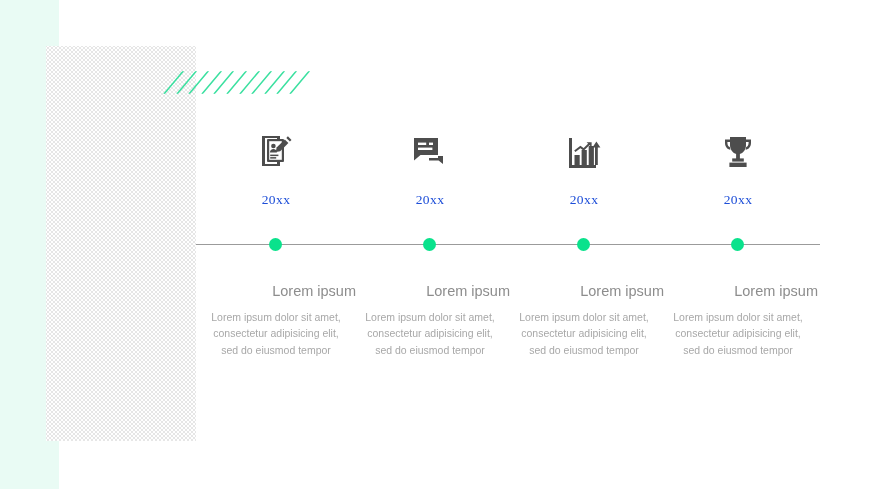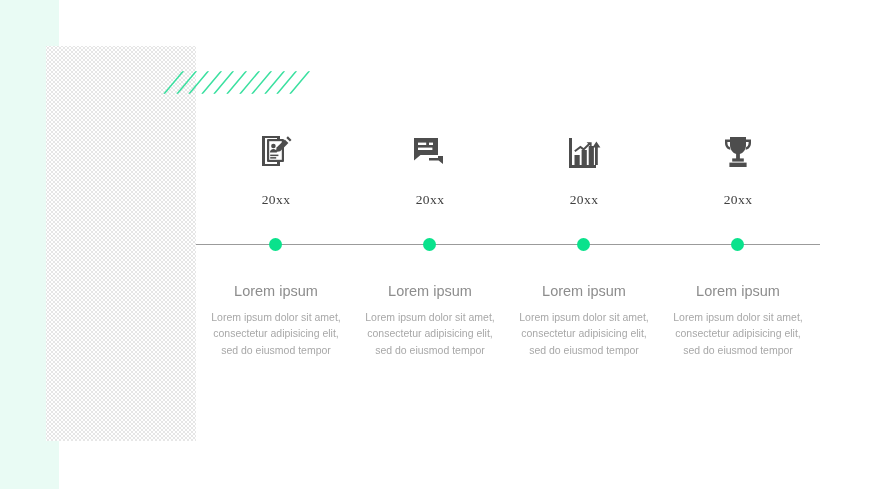--- a/index.html
+++ b/index.html
@@ -94,21 +94,21 @@
     align-items: center;
     justify-content: center;
   }
   .icon-wrap svg {
     display: block;
   }
 
   .year {
     margin-top: 18px;
     font-size: 13.5px;
-    color: #404040;
+    color: #1d4ed8;
     letter-spacing: 0.4px;
     font-family: "Liberation Serif", serif;
   }
 
   
   .dot {
     position: absolute;
     top: 238px;
     width: 13px;
     height: 13px;
@@ -131,20 +131,21 @@
   .body-1 { left: 350px; }
   .body-2 { left: 504px; }
   .body-3 { left: 658px; }
 
   .body-title {
     font-size: 14.5px;
     color: #8d8d8d;
     font-weight: normal;
     margin: 0 0 8px 0;
     font-family: "Liberation Sans", sans-serif;
+    text-align: right;
   }
   .body-text {
     font-size: 10.5px;
     line-height: 1.55;
     color: #a8a8a8;
     margin: 10px;
     padding: 0 4px;
     font-family: "Liberation Sans", sans-serif;
   }
 </style>

